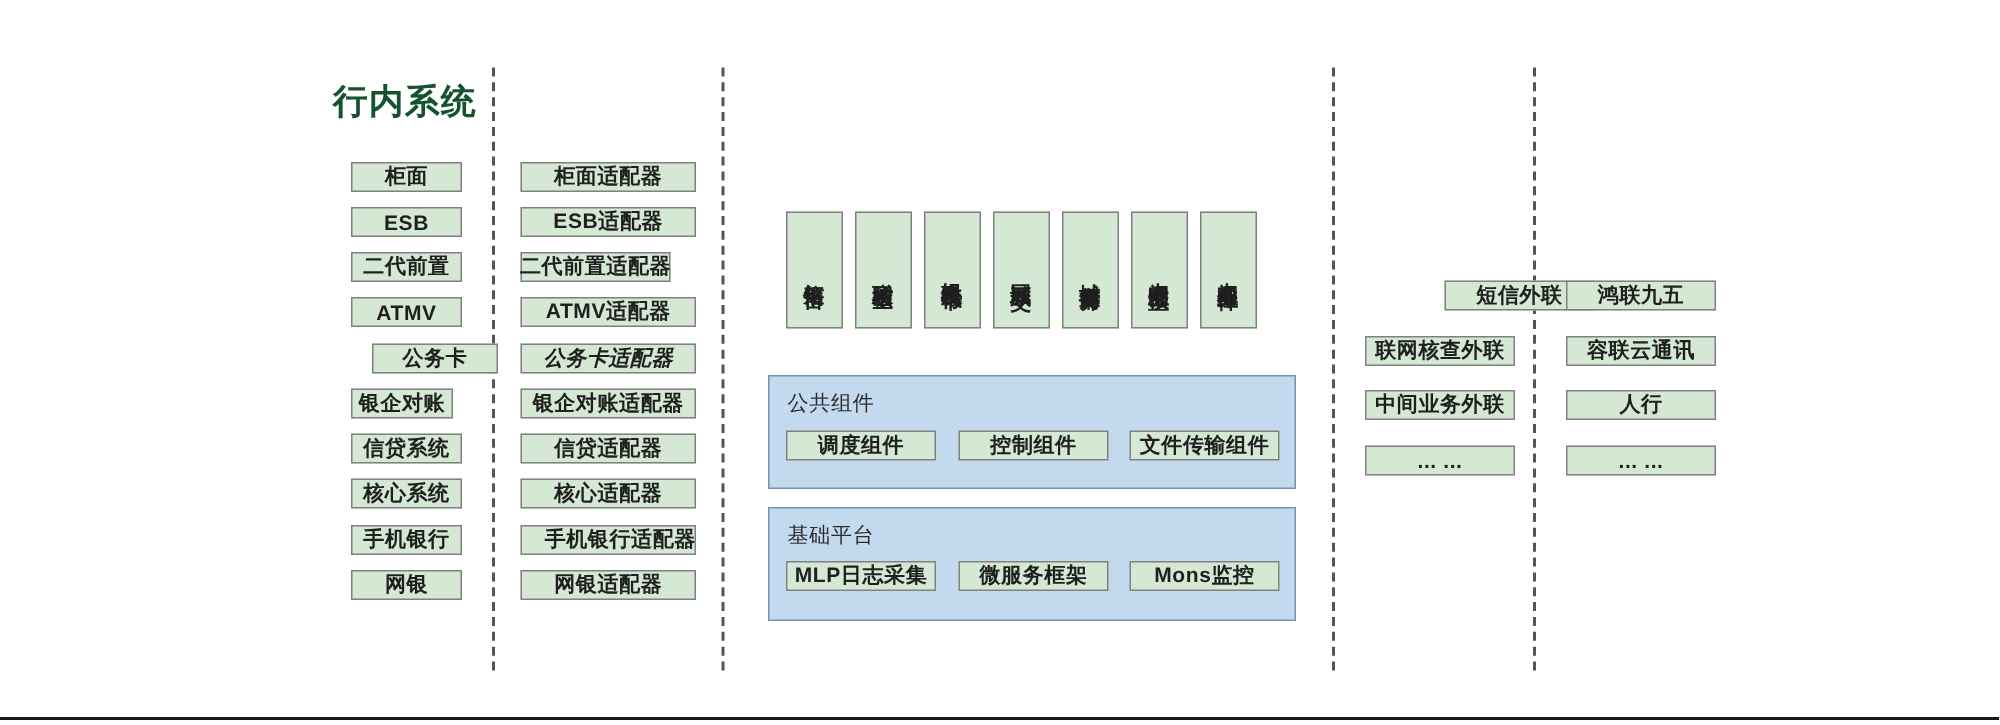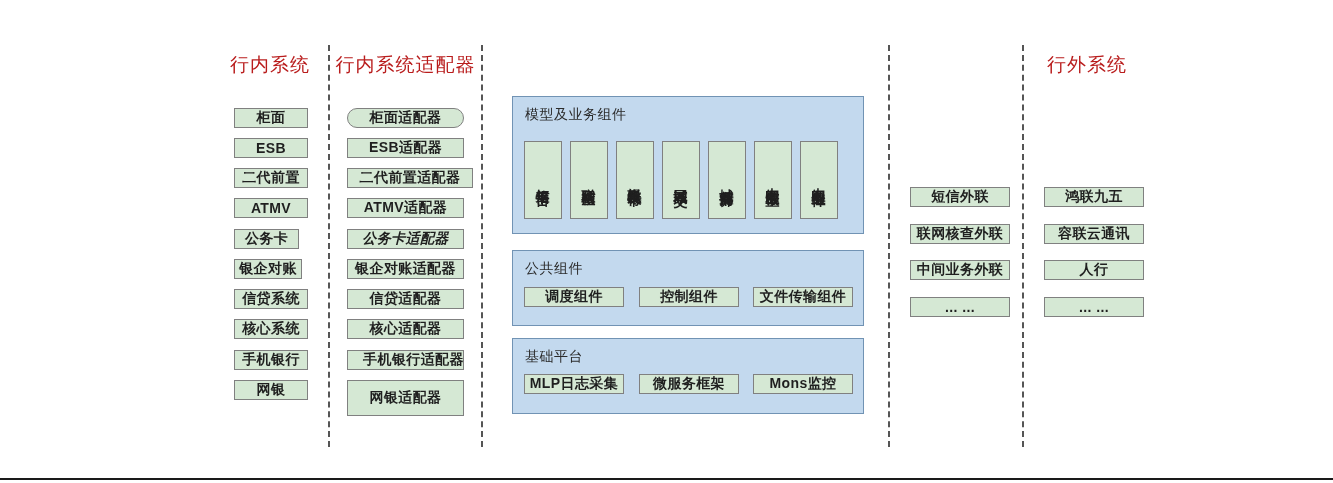--- a/index.html
+++ b/index.html
@@ -16,23 +16,23 @@
     position: relative;
     width: 1333px;
     height: 483px;
     background: #ffffff;
     overflow: hidden;
   }
 
   
   .col-title {
     position: absolute;
-    font-size: 19px;
-    font-weight: normal;
-    color: #b91c1c;
+    font-size: 23px;
+    font-weight: bold;
+    color: #14532d;
     text-align: center;
     letter-spacing: 1px;
     white-space: nowrap;
   }
 
   
   .divider {
     position: absolute;
     top: 45px;
     height: 402px;
@@ -88,56 +88,51 @@
     border-top: 2px solid #1a1a1a;
   }
 </style>
 </head>
 <body>
 
 <div id="canvas">
 
   <div class="col-title" style="left:205px; top:52px; width:130px;">行内系统</div>
 
-  <div class="col-title" style="left:328px; top:52px; width:155px;">行内系统适配器</div>
 
 
 
-  <div class="col-title" style="left:1022px; top:52px; width:130px;">行外系统</div>
 
   <div class="divider" style="left:328px;"></div>
   <div class="divider" style="left:481px;"></div>
   <div class="divider" style="left:888px;"></div>
   <div class="divider" style="left:1022px;"></div>
 
   <div class="gbox" style="left:234px; top:108px; width:74px; height:20px;">柜面</div>
   <div class="gbox" style="left:234px; top:138px; width:74px; height:20px;text-align:center;">ESB</div>
   <div class="gbox" style="left:234px; top:168px; width:74px; height:20px;">二代前置</div>
   <div class="gbox" style="left:234px; top:198px; width:74px; height:20px;">ATMV</div>
-  <div class="gbox" style="left:234px; top:229px; width:65px; height:20px;">公务卡</div>
+  <div class="gbox" style="left:248px; top:229px; width:84px; height:20px;">公务卡</div>
   <div class="gbox" style="left:234px; top:259px; width:68px; height:20px;">银企对账</div>
   <div class="gbox" style="left:234px; top:289px; width:74px; height:20px;">信贷系统</div>
   <div class="gbox" style="left:234px; top:319px; width:74px; height:20px;">核心系统</div>
   <div class="gbox" style="left:234px; top:350px; width:74px; height:20px;">手机银行</div>
   <div class="gbox" style="left:234px; top:380px; width:74px; height:20px;">网银</div>
 
-  <div class="gbox" style="left:347px; top:108px; width:117px; height:20px;border-radius:10px;">柜面适配器</div>
+  <div class="gbox" style="left:347px; top:108px; width:117px; height:20px;">柜面适配器</div>
   <div class="gbox" style="left:347px; top:138px; width:117px; height:20px;">ESB适配器</div>
-  <div class="gbox" style="left:347px; top:168px; width:126px; height:20px;">二代前置适配器</div>
+  <div class="gbox" style="left:347px; top:168px; width:100px; height:20px;">二代前置适配器</div>
   <div class="gbox" style="left:347px; top:198px; width:117px; height:20px;">ATMV适配器</div>
   <div class="gbox" style="left:347px; top:229px; width:117px; height:20px;font-style:italic;">公务卡适配器</div>
   <div class="gbox" style="left:347px; top:259px; width:117px; height:20px;">银企对账适配器</div>
   <div class="gbox" style="left:347px; top:289px; width:117px; height:20px;">信贷适配器</div>
   <div class="gbox" style="left:347px; top:319px; width:117px; height:20px;">核心适配器</div>
   <div class="gbox" style="left:347px; top:350px; width:117px; height:20px;padding-left:16px;">手机银行适配器</div>
-  <div class="gbox" style="left:347px; top:380px; width:117px; height:36px;">网银适配器</div>
+  <div class="gbox" style="left:347px; top:380px; width:117px; height:20px;">网银适配器</div>
 
-  <div class="panel" style="left:512px; top:96px; width:352px; height:138px;">
-    <div class="panel-title">模型及业务组件</div>
-  </div>
   <div class="gbox vert" style="left:524px; top:141px; width:38px; height:78px;">短信平台</div>
   <div class="gbox vert" style="left:570px; top:141px; width:38px; height:78px;">联网核查</div>
   <div class="gbox vert" style="left:616px; top:141px; width:38px; height:78px;">银联及银行卡</div>
   <div class="gbox vert" style="left:662px; top:141px; width:38px; height:78px;">同城票交</div>
   <div class="gbox vert" style="left:708px; top:141px; width:38px; height:78px;">城商行清算</div>
   <div class="gbox vert" style="left:754px; top:141px; width:38px; height:78px;">中间业务模型</div>
   <div class="gbox vert" style="left:800px; top:141px; width:38px; height:78px;">中间业务组件</div>
 
   <div class="panel" style="left:512px; top:250px; width:352px; height:76px;">
     <div class="panel-title">公共组件</div>
@@ -146,21 +141,21 @@
   <div class="gbox" style="left:639px; top:287px; width:100px; height:20px;">控制组件</div>
   <div class="gbox" style="left:753px; top:287px; width:100px; height:20px;">文件传输组件</div>
 
   <div class="panel" style="left:512px; top:338px; width:352px; height:76px;">
     <div class="panel-title">基础平台</div>
   </div>
   <div class="gbox" style="left:524px; top:374px; width:100px; height:20px;">MLP日志采集</div>
   <div class="gbox" style="left:639px; top:374px; width:100px; height:20px;">微服务框架</div>
   <div class="gbox" style="left:753px; top:374px; width:100px; height:20px;">Mons监控</div>
 
-  <div class="gbox" style="left:910px; top:187px; width:100px; height:20px;">短信外联</div>
+  <div class="gbox" style="left:963px; top:187px; width:100px; height:20px;">短信外联</div>
   <div class="gbox" style="left:910px; top:224px; width:100px; height:20px;">联网核查外联</div>
   <div class="gbox" style="left:910px; top:260px; width:100px; height:20px;">中间业务外联</div>
   <div class="gbox" style="left:910px; top:297px; width:100px; height:20px;">... ...</div>
 
   <div class="gbox" style="left:1044px; top:187px; width:100px; height:20px;">鸿联九五</div>
   <div class="gbox" style="left:1044px; top:224px; width:100px; height:20px;">容联云通讯</div>
   <div class="gbox" style="left:1044px; top:260px; width:100px; height:20px;">人行</div>
   <div class="gbox" style="left:1044px; top:297px; width:100px; height:20px;">... ...</div>
 
   <div class="bottom-rule" style="top:478px;"></div>

